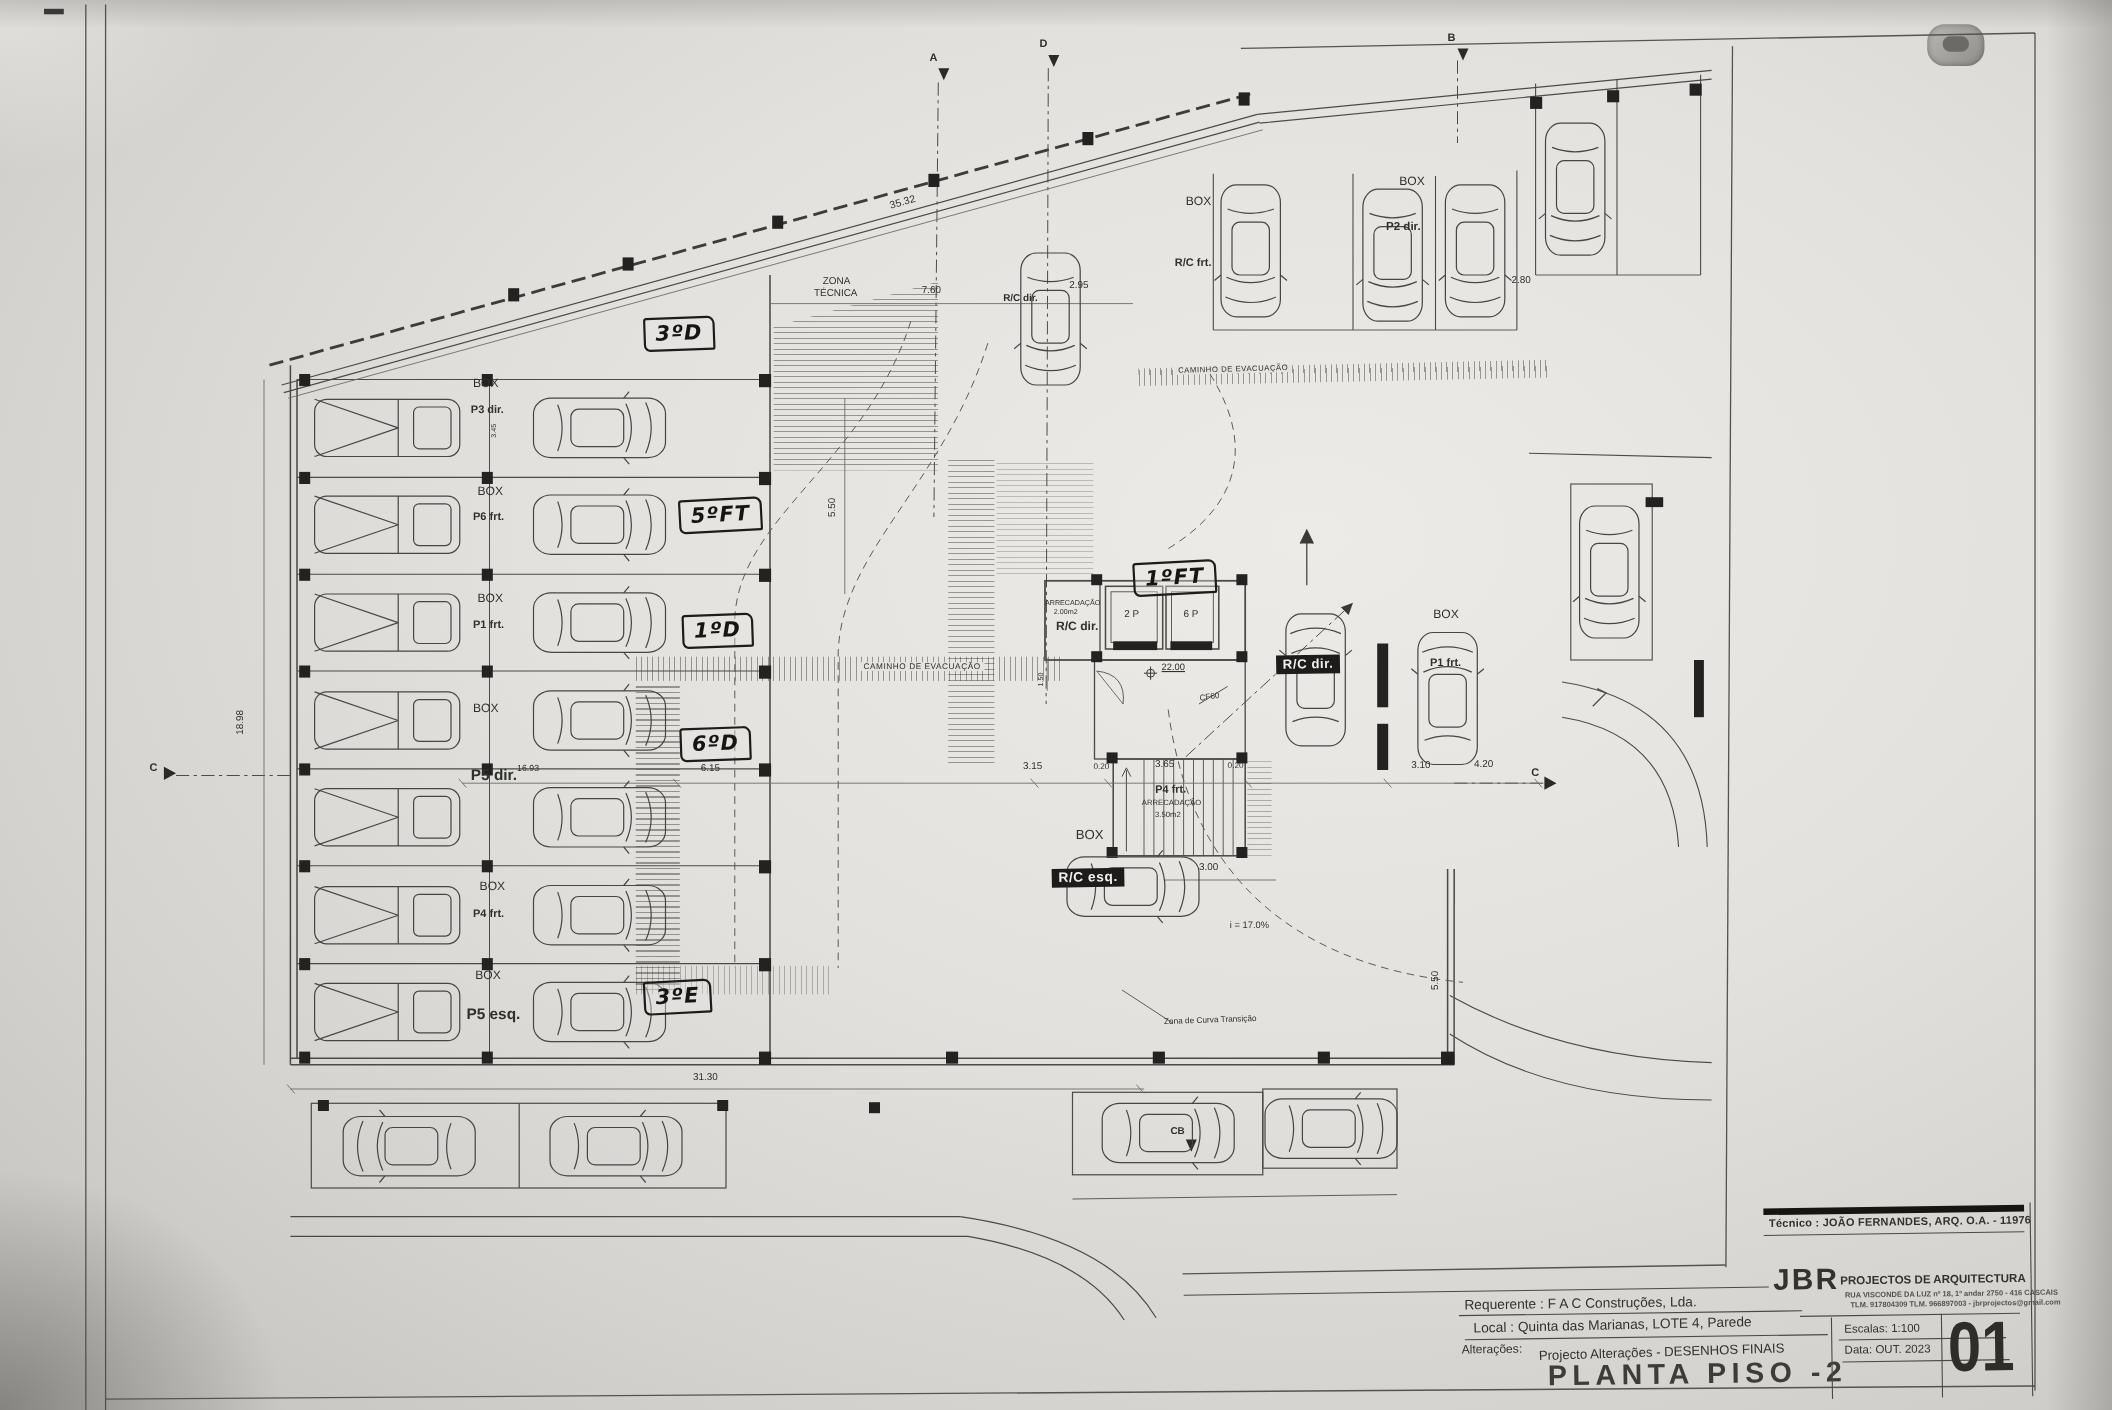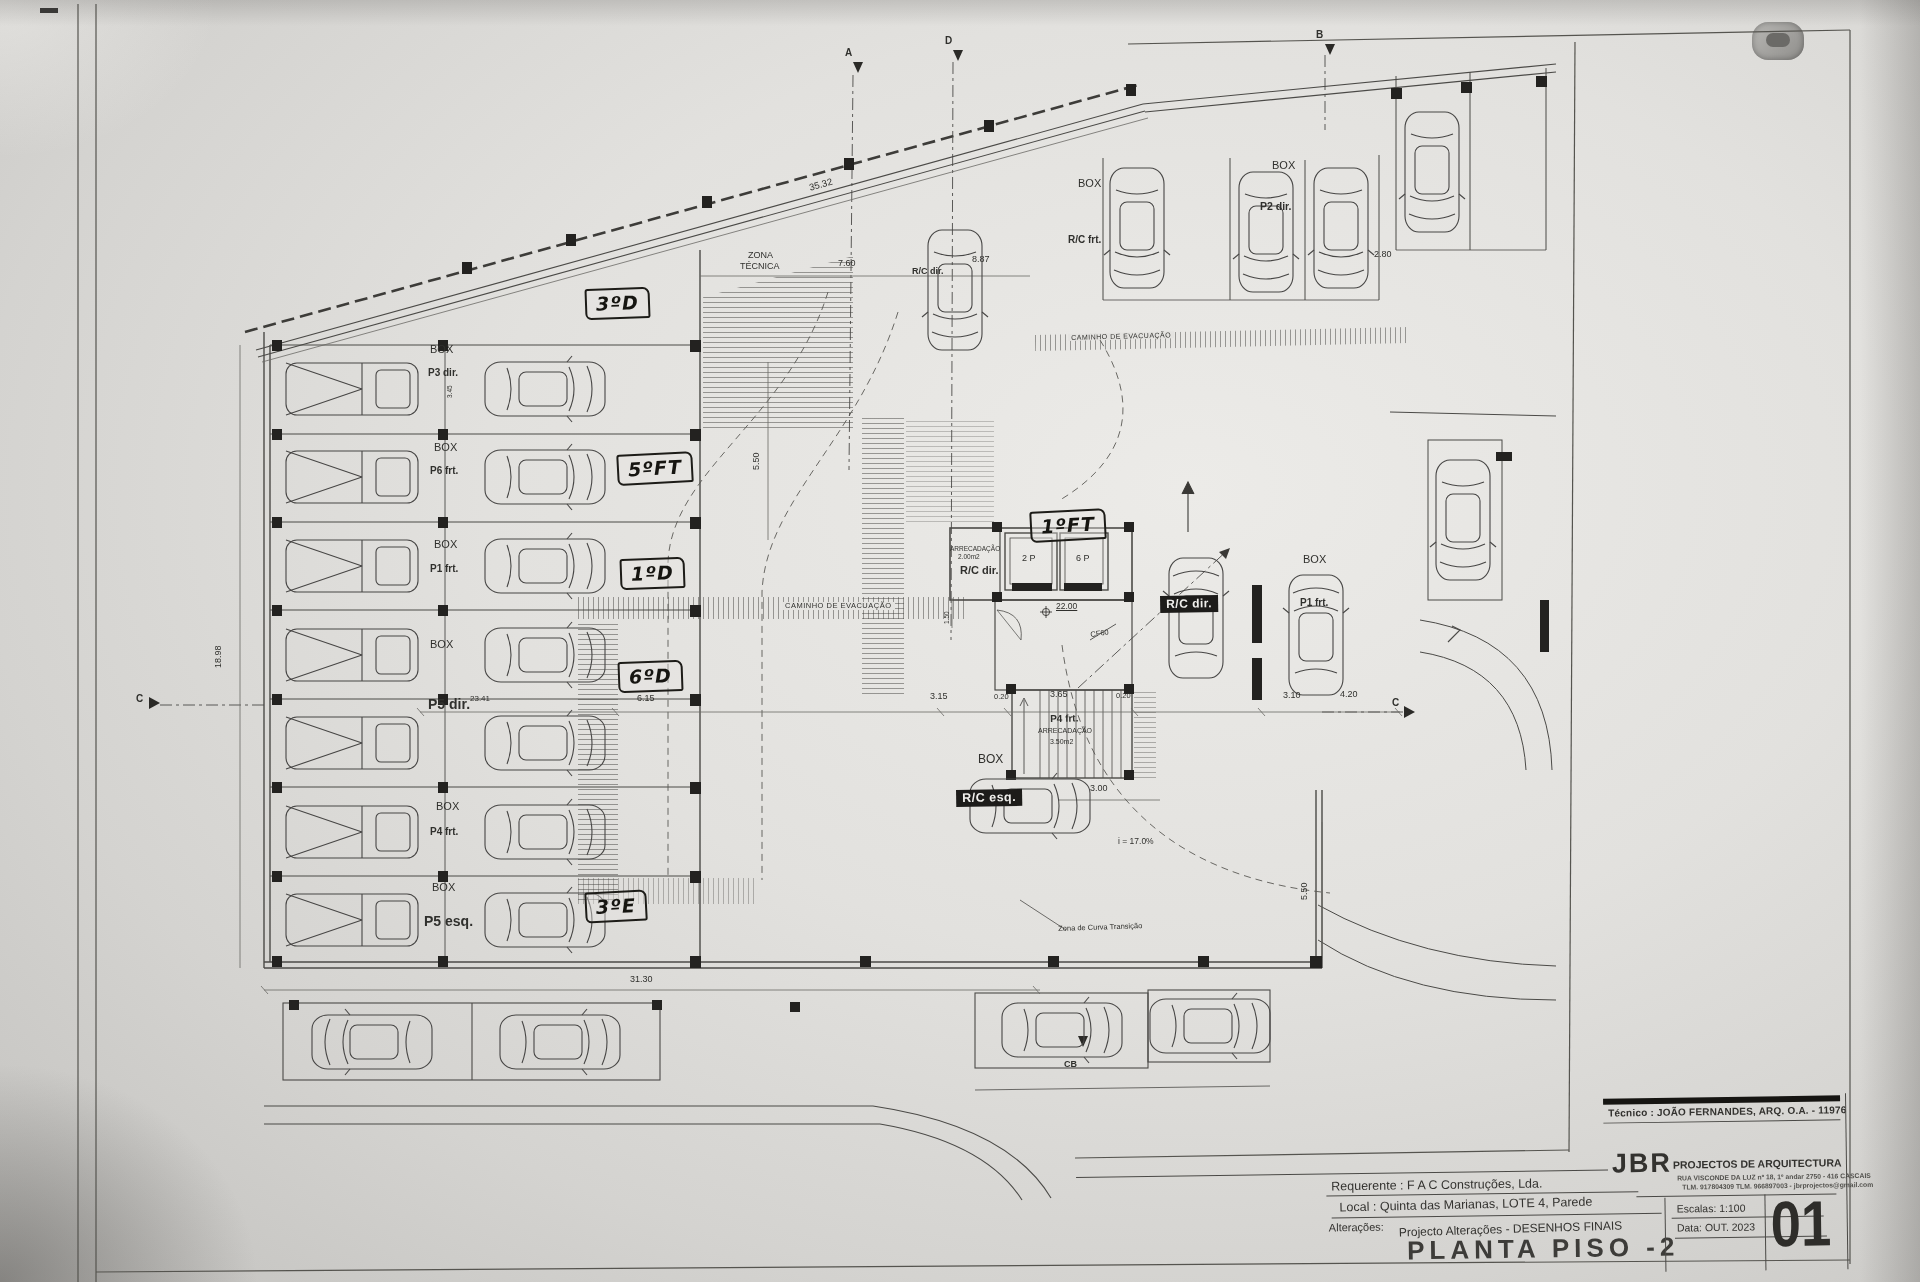--- a/index.html
+++ b/index.html
@@ -346,44 +346,44 @@
   <div class="lb" style="left:1038px;top:727px;font-size:7px;">ARRECADAÇÃO</div>
   <div class="lb" style="left:1050px;top:738px;font-size:7px;">3.50m2</div>
 
   <div class="lb pbg" style="left:1068px;top:334px;font-size:7px;letter-spacing:.5px;transform:rotate(-1.5deg);">CAMINHO DE EVACUAÇÃO</div>
   <div class="lb pbg" style="left:782px;top:602px;font-size:7.5px;letter-spacing:.5px;">CAMINHO DE EVACUAÇÃO</div>
   <div class="lb" style="left:1058px;top:925px;font-size:7.5px;transform:rotate(-2deg);">Zona de Curva Transição</div>
   <div class="lb" style="left:1118px;top:837px;font-size:8.5px;">i = 17.0%</div>
 
   <div class="lb" style="left:808px;top:183px;font-size:9.5px;transform:rotate(-15.5deg);">35.32</div>
   <div class="lb" style="left:838px;top:259px;font-size:9px;">7.60</div>
-  <div class="lb" style="left:972px;top:255px;font-size:9px;">8.87</div>
+  <div class="lb" style="left:972px;top:255px;font-size:9px;">2.95</div>
   <div class="lb" style="left:1374px;top:250px;font-size:9px;">2.80</div>
   <div class="lb" style="left:752px;top:470px;font-size:9px;transform:rotate(-90deg);">5.50</div>
   <div class="lb" style="left:637px;top:694px;font-size:9px;">6.15</div>
   <div class="lb" style="left:930px;top:692px;font-size:9px;">3.15</div>
   <div class="lb" style="left:994px;top:693px;font-size:7.5px;">0.20</div>
   <div class="lb" style="left:1050px;top:690px;font-size:9px;">3.65</div>
   <div class="lb" style="left:1116px;top:692px;font-size:7.5px;">0.20</div>
   <div class="lb" style="left:1283px;top:691px;font-size:9px;">3.10</div>
   <div class="lb" style="left:1340px;top:690px;font-size:9px;">4.20</div>
   <div class="lb" style="left:1090px;top:784px;font-size:9px;">3.00</div>
   <div class="lb" style="left:1300px;top:900px;font-size:9px;transform:rotate(-90deg);">5.50</div>
   <div class="lb" style="left:630px;top:975px;font-size:9px;">31.30</div>
-  <div class="lb" style="left:470px;top:695px;font-size:8px;">23.41</div>
+  <div class="lb" style="left:470px;top:695px;font-size:8px;">16.93</div>
   <div class="lb" style="left:214px;top:668px;font-size:9px;transform:rotate(-90deg);">18.98</div>
   <div class="lb" style="left:447px;top:398px;font-size:6.5px;transform:rotate(-90deg);">3.45</div>
   <div class="lb" style="left:944px;top:624px;font-size:6.5px;transform:rotate(-90deg);">1.50</div>
 
   <div class="lb bd mark" style="left:845px;top:48px;font-size:10px;">A</div>
   <div class="lb bd mark" style="left:945px;top:36px;font-size:10px;">D</div>
   <div class="lb bd mark" style="left:1316px;top:30px;font-size:10px;">B</div>
   <div class="lb bd mark" style="left:136px;top:694px;font-size:10px;">C</div>
   <div class="lb bd mark" style="left:1392px;top:698px;font-size:10px;">C</div>
-  <div class="lb bd mark" style="left:1064px;top:1024px;font-size:9px;margin-top:36px;">CB</div>
+  <div class="lb bd mark" style="left:1064px;top:1024px;font-size:9px;">CB</div>
 
   <div class="tb">
     <div style="position:absolute;left:528px;top:6px;width:237px;height:6px;background:#161512;"></div>
     <div class="t" style="left:533px;top:16px;font-size:10px;font-weight:bold;letter-spacing:.2px;">Técnico : JOÃO FERNANDES, ARQ.   O.A. - 11976</div>
     <div class="rule" style="left:528px;top:30px;width:237px;"></div>
 
     <div class="rule" style="left:0px;top:77px;width:532px;"></div>
     <div class="t" style="left:255px;top:84px;font-size:12.5px;">Requerente : F A C  Construções, Lda.</div>
     <div class="rule" style="left:250px;top:99px;width:312px;"></div>
     <div class="t" style="left:263px;top:104px;font-size:12.5px;transform:rotate(-0.5deg);">Local : Quinta das Marianas, LOTE 4, Parede</div>

